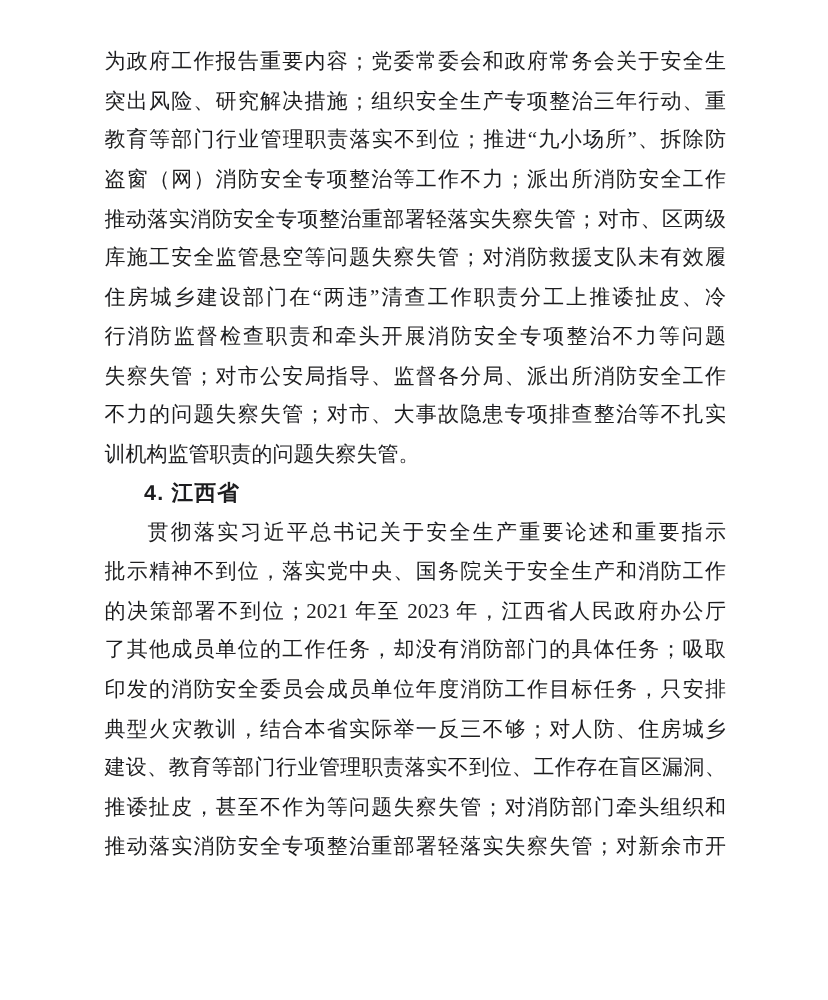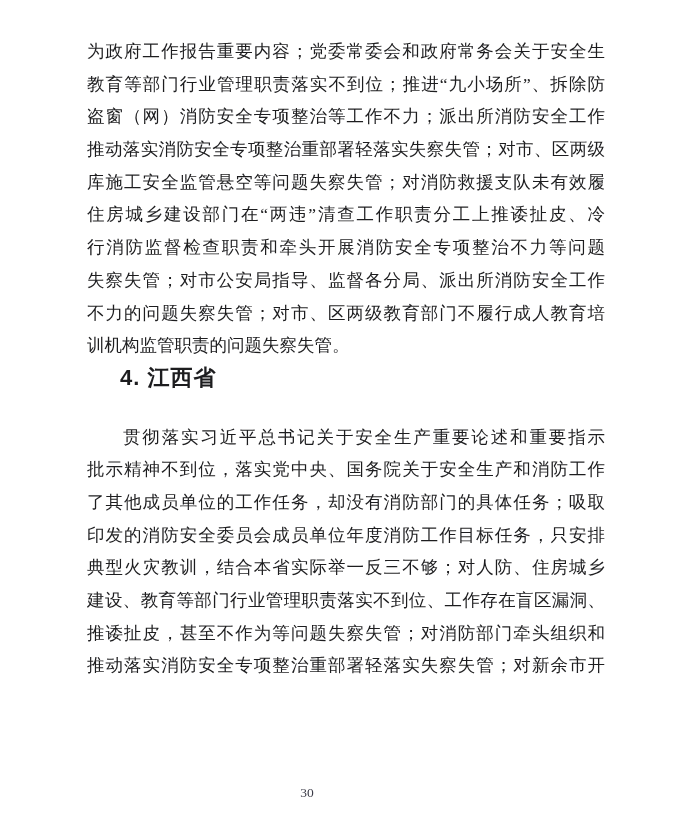--- a/index.html
+++ b/index.html
@@ -29,61 +29,61 @@
     text-align: justify;
     text-align-last: justify;
     overflow: hidden;
   }
   .line.end {
     text-align: left;
     text-align-last: left;
   }
   .line.indent {
     padding-left: 36px;
-    margin-top: 26px;
   }
   .line.heading {
     text-align: left;
     text-align-last: left;
     padding-left: 33px;
     font-weight: bold;
     font-family: "Liberation Sans", "DejaVu Sans", sans-serif;
-    font-size: 22px;
+    font-size: 18px;
     letter-spacing: 1px;
   }
   .page-number {
     position: absolute;
     left: 0;
     right: 0;
     top: 785px;
     text-align: center;
     font-size: 13.5px;
     color: #3c3c48;
     font-family: "Liberation Serif", "DejaVu Serif", serif;
   }
 </style>
 </head>
 <body>
 
 <div class="doc-page">
   <div class="text-block">
     <div class="line">为政府工作报告重要内容；党委常委会和政府常务会关于安全生</div>
+    <div class="line">突出风险、研究解决措施；组织安全生产专项整治三年行动、重</div>
     <div class="line">教育等部门行业管理职责落实不到位；推进“九小场所”、拆除防</div>
     <div class="line">盗窗（网）消防安全专项整治等工作不力；派出所消防安全工作</div>
     <div class="line">推动落实消防安全专项整治重部署轻落实失察失管；对市、区两级</div>
     <div class="line">库施工安全监管悬空等问题失察失管；对消防救援支队未有效履</div>
     <div class="line">住房城乡建设部门在“两违”清查工作职责分工上推诿扯皮、冷</div>
     <div class="line">行消防监督检查职责和牵头开展消防安全专项整治不力等问题</div>
     <div class="line">失察失管；对市公安局指导、监督各分局、派出所消防安全工作</div>
-    <div class="line">不力的问题失察失管；对市、区两级教育部门不履行成人教育培</div>
+    <div class="line">不力的问题失察失管；对市、大事故隐患专项排查整治等不扎实</div>
     <div class="line end">训机构监管职责的问题失察失管。</div>
     <div class="line heading">4. 江西省</div>
     <div class="line indent">贯彻落实习近平总书记关于安全生产重要论述和重要指示</div>
     <div class="line">批示精神不到位，落实党中央、国务院关于安全生产和消防工作</div>
+    <div class="line">的决策部署不到位；2021 年至 2023 年，江西省人民政府办公厅</div>
     <div class="line">了其他成员单位的工作任务，却没有消防部门的具体任务；吸取</div>
     <div class="line">印发的消防安全委员会成员单位年度消防工作目标任务，只安排</div>
     <div class="line">典型火灾教训，结合本省实际举一反三不够；对人防、住房城乡</div>
     <div class="line">建设、教育等部门行业管理职责落实不到位、工作存在盲区漏洞、</div>
     <div class="line">推诿扯皮，甚至不作为等问题失察失管；对消防部门牵头组织和</div>
     <div class="line">推动落实消防安全专项整治重部署轻落实失察失管；对新余市开</div>
   </div>
-  <div class="page-number">30</div>
 </div>
 
 </body></html>

